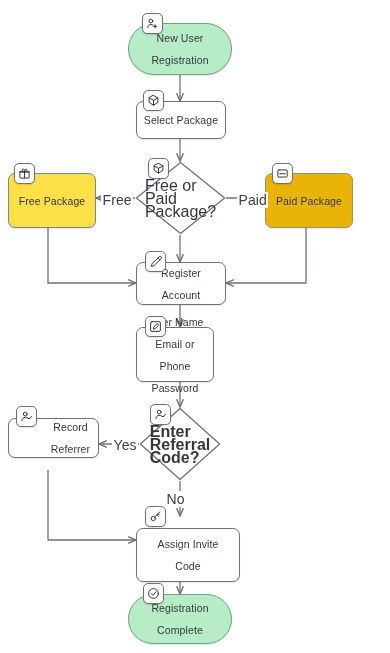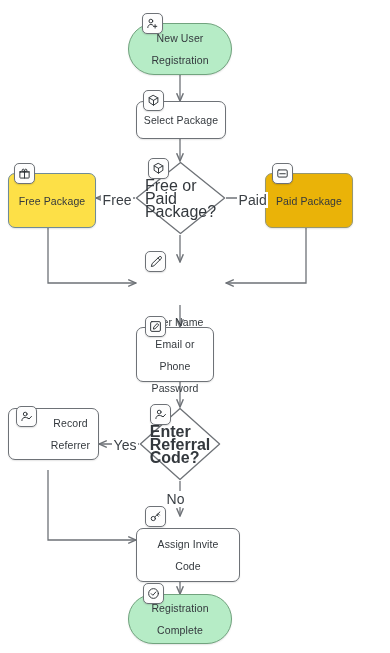--- a/index.html
+++ b/index.html
@@ -202,20 +202,24 @@
   <div class="node fill-yellow" style="left:265px; top:173px; width:88px; height:55px;">
     <span class="label">Paid Package</span>
   </div>
   <div class="badge" style="left:272px; top:163px;">
     <svg width="13" height="13" viewBox="0 0 16 16" fill="none" stroke="#2f3439" stroke-width="1.2" stroke-linecap="round" stroke-linejoin="round">
       <rect x="2.2" y="3.6" width="11.6" height="8.8" rx="1.4"></rect>
       <path d="M4.6 8.3h6.8"></path>
     </svg>
   </div>
 
+  <div class="node" style="left:136px; top:262px; width:90px; height:43px;">
+    <span class="label">Register
+Account</span>
+  </div>
   <div class="badge" style="left:145px; top:251px;">
     <svg width="13" height="13" viewBox="0 0 16 16" fill="none" stroke="#2f3439" stroke-width="1.2" stroke-linecap="round" stroke-linejoin="round">
       <path d="M12.6 2.2a1.6 1.6 0 0 1 2.3 2.3L6 13.4l-3.1.8.8-3.1z"></path>
       <path d="M11 3.8l2.3 2.3"></path>
     </svg>
   </div>
 
   <div class="node" style="left:136px; top:327px; width:78px; height:55px;">
     <span class="label">Enter Name
 Email or Phone
@@ -237,21 +241,21 @@
 Code?</div>
   </div>
   <div class="badge" style="left:150px; top:404px;">
     <svg width="13" height="13" viewBox="0 0 16 16" fill="none" stroke="#2f3439" stroke-width="1.2" stroke-linecap="round" stroke-linejoin="round">
       <circle cx="6.4" cy="5" r="2.3"></circle>
       <path d="M2.3 13c0-2.3 1.8-3.9 4.1-3.9 1.1 0 2 .3 2.8.9"></path>
       <path d="M9.6 9.6l1.5 1.5 3-3.2"></path>
     </svg>
   </div>
 
-  <div class="node" style="left:8px; top:408px; width:91px; height:52px;padding-left:34px;">
+  <div class="node" style="left:8px; top:418px; width:91px; height:40px;padding-left:34px;">
     <span class="label">Record Referrer</span>
   </div>
   <div class="badge" style="left:16px; top:406px;">
     <svg width="13" height="13" viewBox="0 0 16 16" fill="none" stroke="#2f3439" stroke-width="1.2" stroke-linecap="round" stroke-linejoin="round">
       <circle cx="6.4" cy="5" r="2.3"></circle>
       <path d="M2.3 13c0-2.3 1.8-3.9 4.1-3.9 1.1 0 2 .3 2.8.9"></path>
       <path d="M9.6 9.6l1.5 1.5 3-3.2"></path>
     </svg>
   </div>
 

